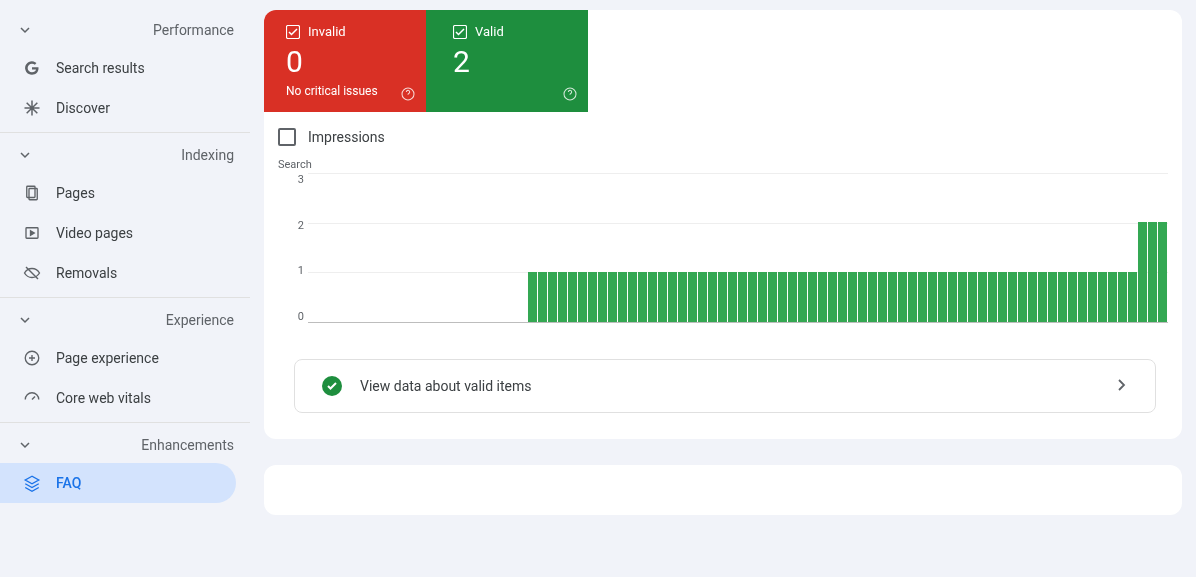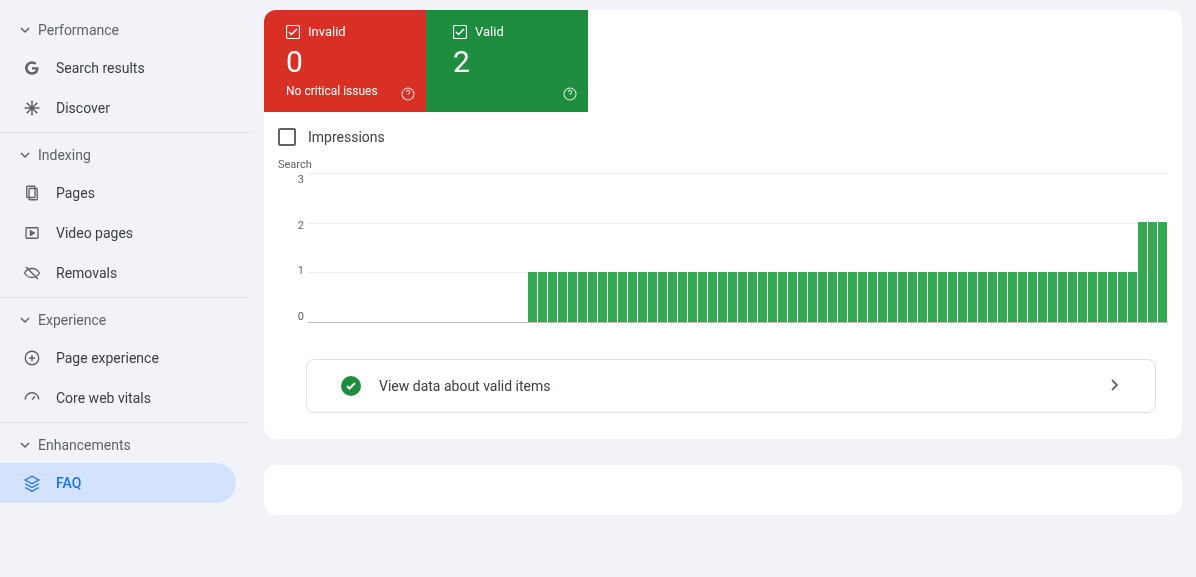--- a/index.html
+++ b/index.html
@@ -23,20 +23,21 @@
   padding: 4px 0;
 }
 .sidebar-section:last-child { border-bottom: none; }
 .sidebar-header {
   display: flex;
   align-items: center;
   padding: 10px 16px 10px 20px;
   font-size: 14px;
   color: #5f6368;
   cursor: pointer;
+  justify-content: space-between;
 }
 .sidebar-header .chev { margin-right: 8px; width: 10px; height: 10px; display:flex; align-items:center; justify-content:center;}
 .sidebar-item {
   display: flex;
   align-items: center;
   padding: 10px 16px 10px 22px;
   font-size: 14px;
   color: #3c4043;
   cursor: pointer;
   border-radius: 0 20px 20px 0;
@@ -95,24 +96,24 @@
 .chart-area { padding: 6px 14px 10px 14px; }
 .chart-ylabel { font-size: 11px; color: #5f6368; margin-left: 0; margin-bottom: 2px;}
 .chart-grid { position: relative; height: 160px; display:flex; }
 .yaxis { width: 26px; display:flex; flex-direction:column; justify-content:space-between; height: 150px; text-align:right; font-size:11px; color:#5f6368;}
 .plot { flex:1; position:relative; height:150px; border-bottom:1px solid #bdbdbd; margin-left: 4px;}
 .gridline { position:absolute; left:0; right:0; border-top:1px solid #eee; }
 .bars { position:absolute; left:0; right:0; bottom:0; height:150px; display:flex; align-items:flex-end; }
 .bar { flex:1; margin-right:1px; background:#34a853; }
 .xaxis { display:flex; margin-left:30px; margin-top:8px; font-size:11px; color:#5f6368; justify-content:space-between;}
 .view-data {
-  margin: 16px 26px 26px 42px;
+  margin: 16px 26px 26px 30px;
   border: 1px solid #e0e0e0;
   border-radius: 8px;
-  padding: 16px 34px;
+  padding: 16px 27px;
   display:flex;
   align-items:center;
   cursor:pointer;
 }
 .view-data .circle {
   width:20px; height:20px; border-radius:50%;
   background:#1e8e3e; display:flex; align-items:center; justify-content:center;
   margin-right: 18px;
 }
 .view-data .text { flex:1; font-size:14px; color:#3c4043;}

